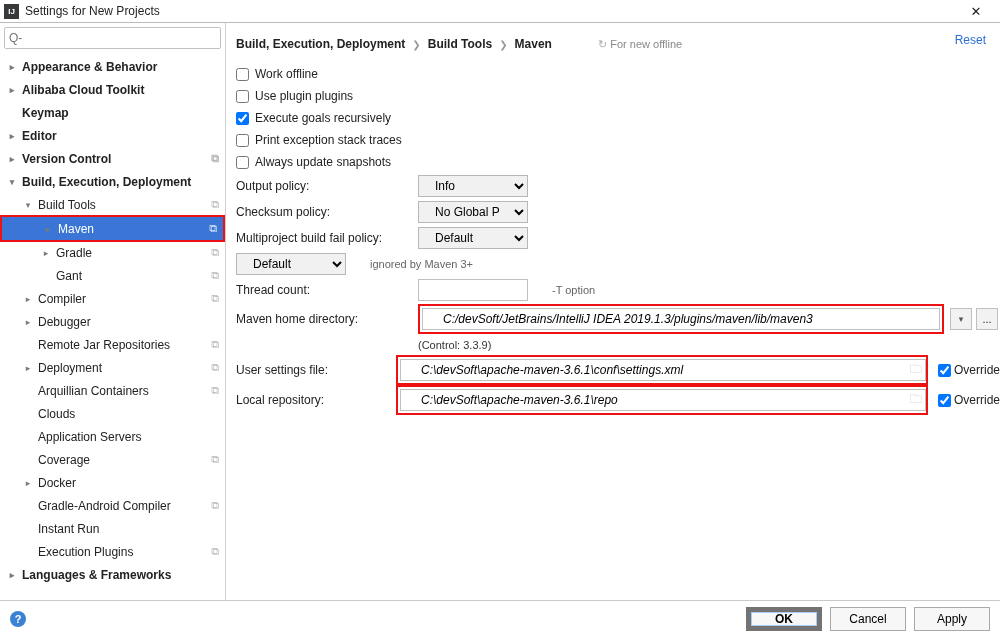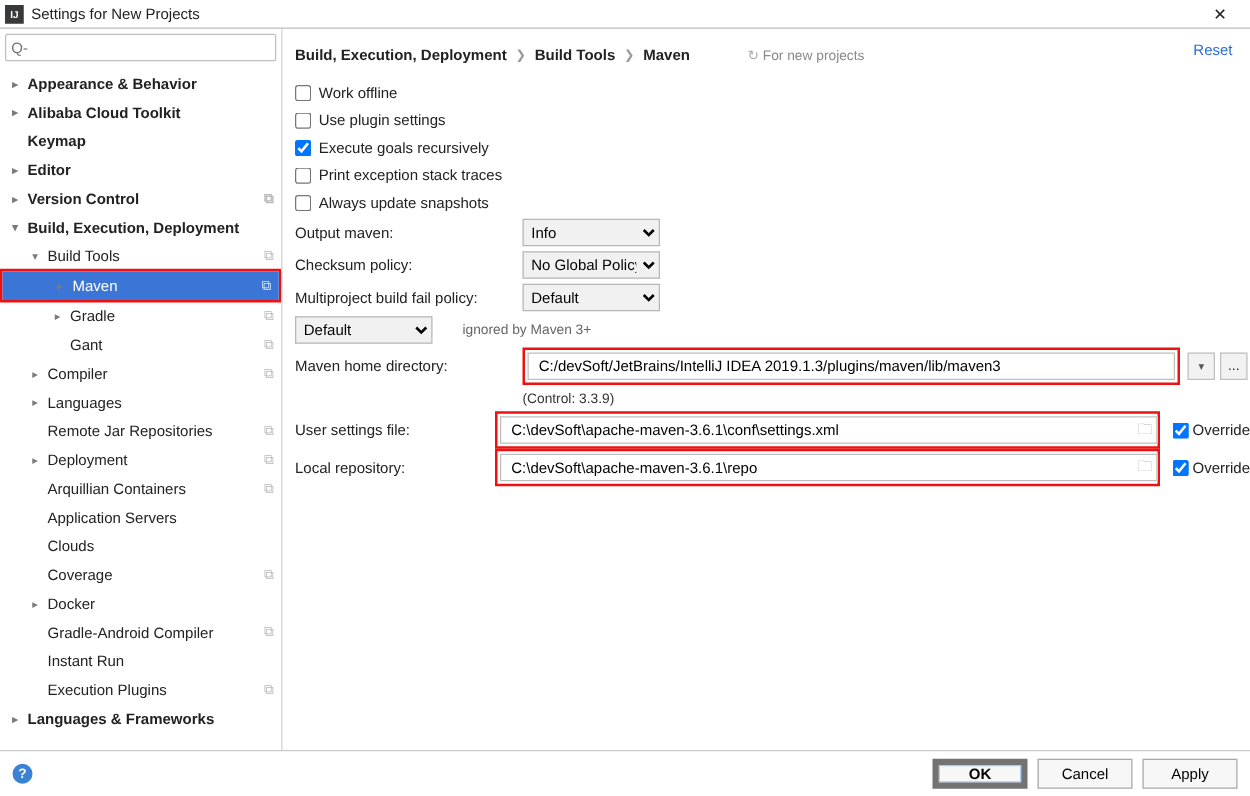--- a/index.html
+++ b/index.html
@@ -28,22 +28,22 @@
 .bc-row .crumb { font-weight: bold; }
 .bc-row .sep { margin: 0 7px; color: #999; font-size: 10px; }
 .bc-row .sub { color: #888; margin-left: 46px; font-size: 11px; }
 .bc-row .sub::before { content: "↻ "; color: #aaa; }
 .reset { position: absolute; right: 14px; top: 10px; color: #2a6fd3; font-size: 12px; cursor: pointer; }
 .opts { margin-top: 8px; }
 .chk-row { display: flex; align-items: center; height: 22px; }
 .chk-row input[type=checkbox] { margin-right: 6px; width: 13px; height: 13px; }
 .form-row { display: flex; align-items: center; height: 26px; }
 .form-row .lbl { width: 182px; }
-.sel { width: 110px; height: 22px; border: 1px solid #b7b7b7; background: #f1f1f1; padding: 0 2px; font-size: 12px; }
-.txt { height: 22px; border: 1px solid #bfbfbf; padding: 0 8px; font-size: 12px; }
+.sel { width: 110px; height: 22px; border: 1px solid #b7b7b7; background: #f1f1f1; padding: 0 12px; font-size: 12px; }
+.txt { height: 22px; border: 1px solid #bfbfbf; padding: 0 20px; font-size: 12px; font-style: italic; }
 .note { margin-left: 24px; color: #666; font-size: 11px; }
 .hr-hl { border: 2px solid #e11; padding: 2px; display: flex; align-items: center; }
 .hr-hl .txt, .hr-hl .file-ic, .hr-hl .sel-drop, .hr-hl .dots { border-color: #bfbfbf; }
 .file-field { display: flex; align-items: center; }
 .file-field .txt { flex: 1; }
 .file-ic { width: 16px; height: 16px; display: inline-flex; align-items: center; justify-content: center; color: #b7b7b7; margin-left: -18px; font-size: 12px; }
 .sel-drop { width: 22px; height: 22px; border: 1px solid #bfbfbf; background: #f2f2f2; display: inline-flex; align-items: center; justify-content: center; font-size: 9px; color: #555; margin-left: 6px; }
 .dots { width: 22px; height: 22px; border: 1px solid #bfbfbf; background: #f2f2f2; display: inline-flex; align-items: center; justify-content: center; font-size: 11px; margin-left: 4px; }
 .ovr { display: flex; align-items: center; margin-left: 10px; white-space: nowrap; overflow: hidden; }
 .ovr input { margin-right: 3px; }
@@ -115,44 +115,44 @@
           <span>Gant</span>
           <span class="stack-ic">⧉</span>
         </div>
         <div class="tree-row lvl1">
           <span class="tw">▸</span>
           <span>Compiler</span>
           <span class="stack-ic">⧉</span>
         </div>
         <div class="tree-row lvl1">
           <span class="tw">▸</span>
-          <span>Languages</span>
+          <span>Debugger</span>
         </div>
         <div class="tree-row lvl1">
           <span class="tw"></span>
           <span>Remote Jar Repositories</span>
           <span class="stack-ic">⧉</span>
         </div>
         <div class="tree-row lvl1">
           <span class="tw">▸</span>
           <span>Deployment</span>
           <span class="stack-ic">⧉</span>
         </div>
         <div class="tree-row lvl1">
           <span class="tw"></span>
           <span>Arquillian Containers</span>
           <span class="stack-ic">⧉</span>
         </div>
         <div class="tree-row lvl1">
           <span class="tw"></span>
+          <span>Clouds</span>
+        </div>
+        <div class="tree-row lvl1">
+          <span class="tw"></span>
           <span>Application Servers</span>
-        </div>
-        <div class="tree-row lvl1">
-          <span class="tw"></span>
-          <span>Clouds</span>
         </div>
         <div class="tree-row lvl1">
           <span class="tw"></span>
           <span>Coverage</span>
           <span class="stack-ic">⧉</span>
         </div>
         <div class="tree-row lvl1">
           <span class="tw">▸</span>
           <span>Docker</span>
         </div>
@@ -177,61 +177,66 @@
       </div>
   </div>
 
   <div class="content">
     <div class="bc-row">
       <span class="crumb">Build, Execution, Deployment</span>
       <span class="sep">❯</span>
       <span class="crumb">Build Tools</span>
       <span class="sep">❯</span>
       <span class="crumb">Maven</span>
-      <span class="sub">For new projects</span>
+      <span class="sub">For new offline</span>
     </div>
     <span class="reset">Reset</span>
 
     <div class="opts">
       <div class="chk-row">
           <input type="checkbox" style="">
           <span>Work offline</span>
         </div>
       <div class="chk-row">
           <input type="checkbox" style="">
-          <span>Use plugin settings</span>
+          <span>Use plugin plugins</span>
         </div>
       <div class="chk-row">
           <input type="checkbox" checked="" style="">
           <span>Execute goals recursively</span>
         </div>
       <div class="chk-row">
           <input type="checkbox" style="">
           <span>Print exception stack traces</span>
         </div>
       <div class="chk-row">
           <input type="checkbox" style="">
           <span>Always update snapshots</span>
         </div>
 
       <div class="form-row">
-        <span class="lbl">Output maven:</span>
+        <span class="lbl">Output policy:</span>
         <select class="sel"><option>Info</option></select>
       </div>
       <div class="form-row">
         <span class="lbl">Checksum policy:</span>
         <select class="sel"><option>No Global Policy</option></select>
       </div>
       <div class="form-row">
         <span class="lbl">Multiproject build fail policy:</span>
         <select class="sel"><option>Default</option></select>
       </div>
       <div class="form-row">
         <select class="sel"><option>Default</option></select>
         <span class="note">ignored by Maven 3+</span>
+      </div>
+      <div class="form-row">
+        <span class="lbl">Thread count:</span>
+        <input class="txt" style="width: 110px;" value="">
+        <span class="note">-T option</span>
       </div>
 
       <div class="form-row" style="height:32px">
         <span class="lbl">Maven home directory:</span>
         <div class="hr-hl" style="flex:1;max-width:526px">
           <input class="txt" style="flex: 1 1 0%;" value="C:/devSoft/JetBrains/IntelliJ IDEA 2019.1.3/plugins/maven/lib/maven3">
         </div>
         <span class="sel-drop">▾</span>
         <span class="dots">...</span>
       </div>

